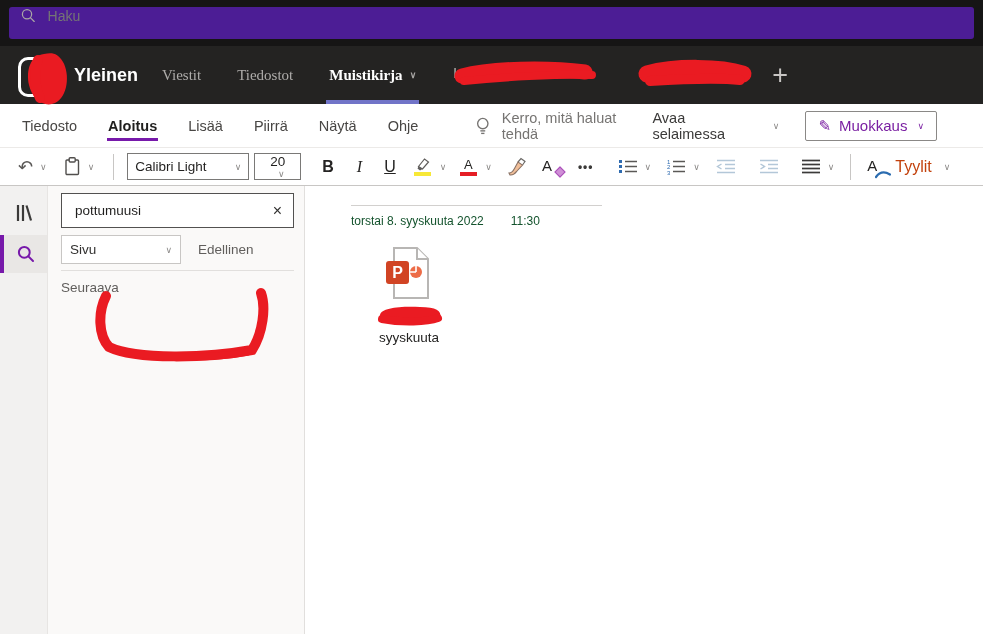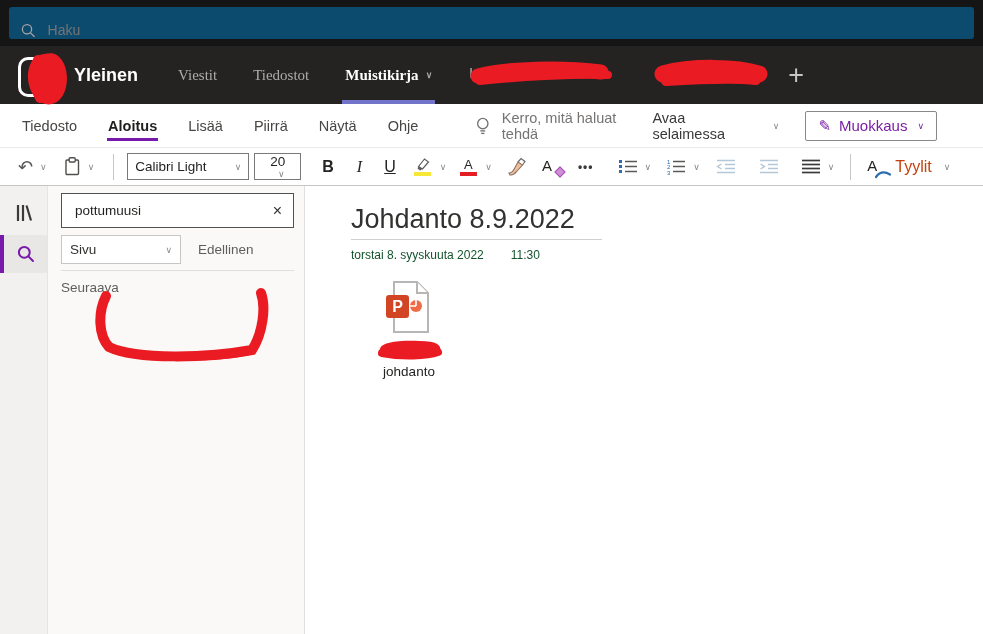--- a/index.html
+++ b/index.html
@@ -3,32 +3,32 @@
 <meta charset="utf-8">
 <style>
   * { box-sizing: border-box; }
   html,body { margin:0; padding:0; }
   body {
     width:983px; height:634px; overflow:hidden; background:#fff;
     font-family:"Liberation Sans", sans-serif; position:relative;
   }
   
   .topbar { height:46px; background:#161515; display:flex; align-items:center; padding:0 9px; }
-  .top-search { flex:1; height:32px; background:#0c4a6e; border-radius:3px; display:flex;
-    align-items:flex-end; padding:0 11px; gap:9px; }
+  .top-search { flex:1; height:32px; background:#4c1d95; border-radius:3px; display:flex;
+    align-items:flex-start; padding:0 11px; gap:9px; }
   .top-search input { background:transparent; border:none; outline:none; color:#a9a7a5;
     font-size:14px; font-family:"Liberation Sans",sans-serif; width:100%; }
   
   .teams-header { height:58px; background:#242322; display:flex; align-items:center;
     padding:0 16px; position:relative; }
   .avatar { width:46px; height:50px; position:relative; margin-right:12px; margin-top:2px; }
   .avatar-frame { position:absolute; left:2px; top:6px; width:40px; height:40px;
     border:3px solid #fff; border-radius:10px; }
   .avatar-blob { position:absolute; left:2px; top:-3px; }
-  .ch-title { font-size:18px; font-weight:700; color:#fff; margin-right:40px; }
+  .ch-title { font-size:18px; font-weight:700; color:#fff; margin-right:24px; }
   .tabs { display:flex; align-items:stretch; gap:36px; height:58px; }
   .tab { color:#aeacaa; font-size:15px; display:flex; align-items:center; position:relative; cursor:default;font-family:Liberation Serif, serif; }
   .tab.active { color:#fff; font-weight:700; }
   .tab.active::after { content:""; position:absolute; left:-3px; right:-3px; bottom:0;
     height:4px; background:#7174c8; }
   .chev { font-size:9px; color:#8a8886; margin-left:7px; }
   .chev.light { color:#a8a6a4; }
   .redacted-tab { position:relative; display:flex; align-items:center; }
   .peek { position:absolute; left:1px; top:19px; color:#b9b7b5; font-size:14px; z-index:0; }
   .redacted-tab svg { position:relative; z-index:1; }
@@ -322,35 +322,34 @@
       <span class="nav-link prev">Edellinen</span>
     </div>
     <span class="nav-link next">Seuraava</span>
     <svg class="panel-scribble" width="257" height="448" viewBox="0 0 257 448">
       <path d="M58,110 C50,126 50,149 61,161 C88,174 160,172 204,164 C215,147 218,121 213,107" fill="none" stroke="#ea1b22" stroke-width="10" stroke-linecap="round"></path>
       <path d="M64,163 C110,174 170,172 200,166" fill="none" stroke="#ea1b22" stroke-width="7" stroke-linecap="round"></path>
     </svg>
   </div>
 
   <div class="main">
-    <div class="pg-title">Johdanto 8.9.2022</div>
     <div class="title-rule"></div>
     <div class="meta">
       <span>torstai 8. syyskuuta 2022</span>
       <span>11:30</span>
     </div>
     <div class="attachment">
       <svg width="48" height="54" viewBox="0 0 48 54">
         <path d="M9,2 H32 L43,13 V52 H9 Z" fill="#fff" stroke="#b8b6b4" stroke-width="2"></path>
         <path d="M32,2 V13 H43" fill="#fff" stroke="#b8b6b4" stroke-width="2"></path>
         <circle cx="31" cy="26" r="6" fill="#ed6c47"></circle>
         <path d="M31,26 V19.5 M31,26 H24.5" stroke="#fff" stroke-width="1.6"></path>
         <rect x="1" y="15" width="23" height="23" rx="3" fill="#d14424"></rect>
         <text x="12.5" y="32" font-size="16" font-weight="bold" fill="#fff" text-anchor="middle">P</text>
       </svg>
       <svg width="74" height="25" viewBox="0 0 74 25" style="margin-top:2px;">
         <path d="M8,13 C9,6 28,4 48,5 C64,5 70,9 68,15 C65,21 45,23 26,22 C13,21 7,19 8,13 Z" fill="#ea1b22"></path>
         <path d="M10,17 C30,21 55,20 66,16" stroke="#ea1b22" stroke-width="8" fill="none" stroke-linecap="round"></path>
       </svg>
-      <span class="att-label">johdanto</span>
+      <span class="att-label">syyskuuta</span>
     </div>
   </div>
 </div>
 
 </body></html>

